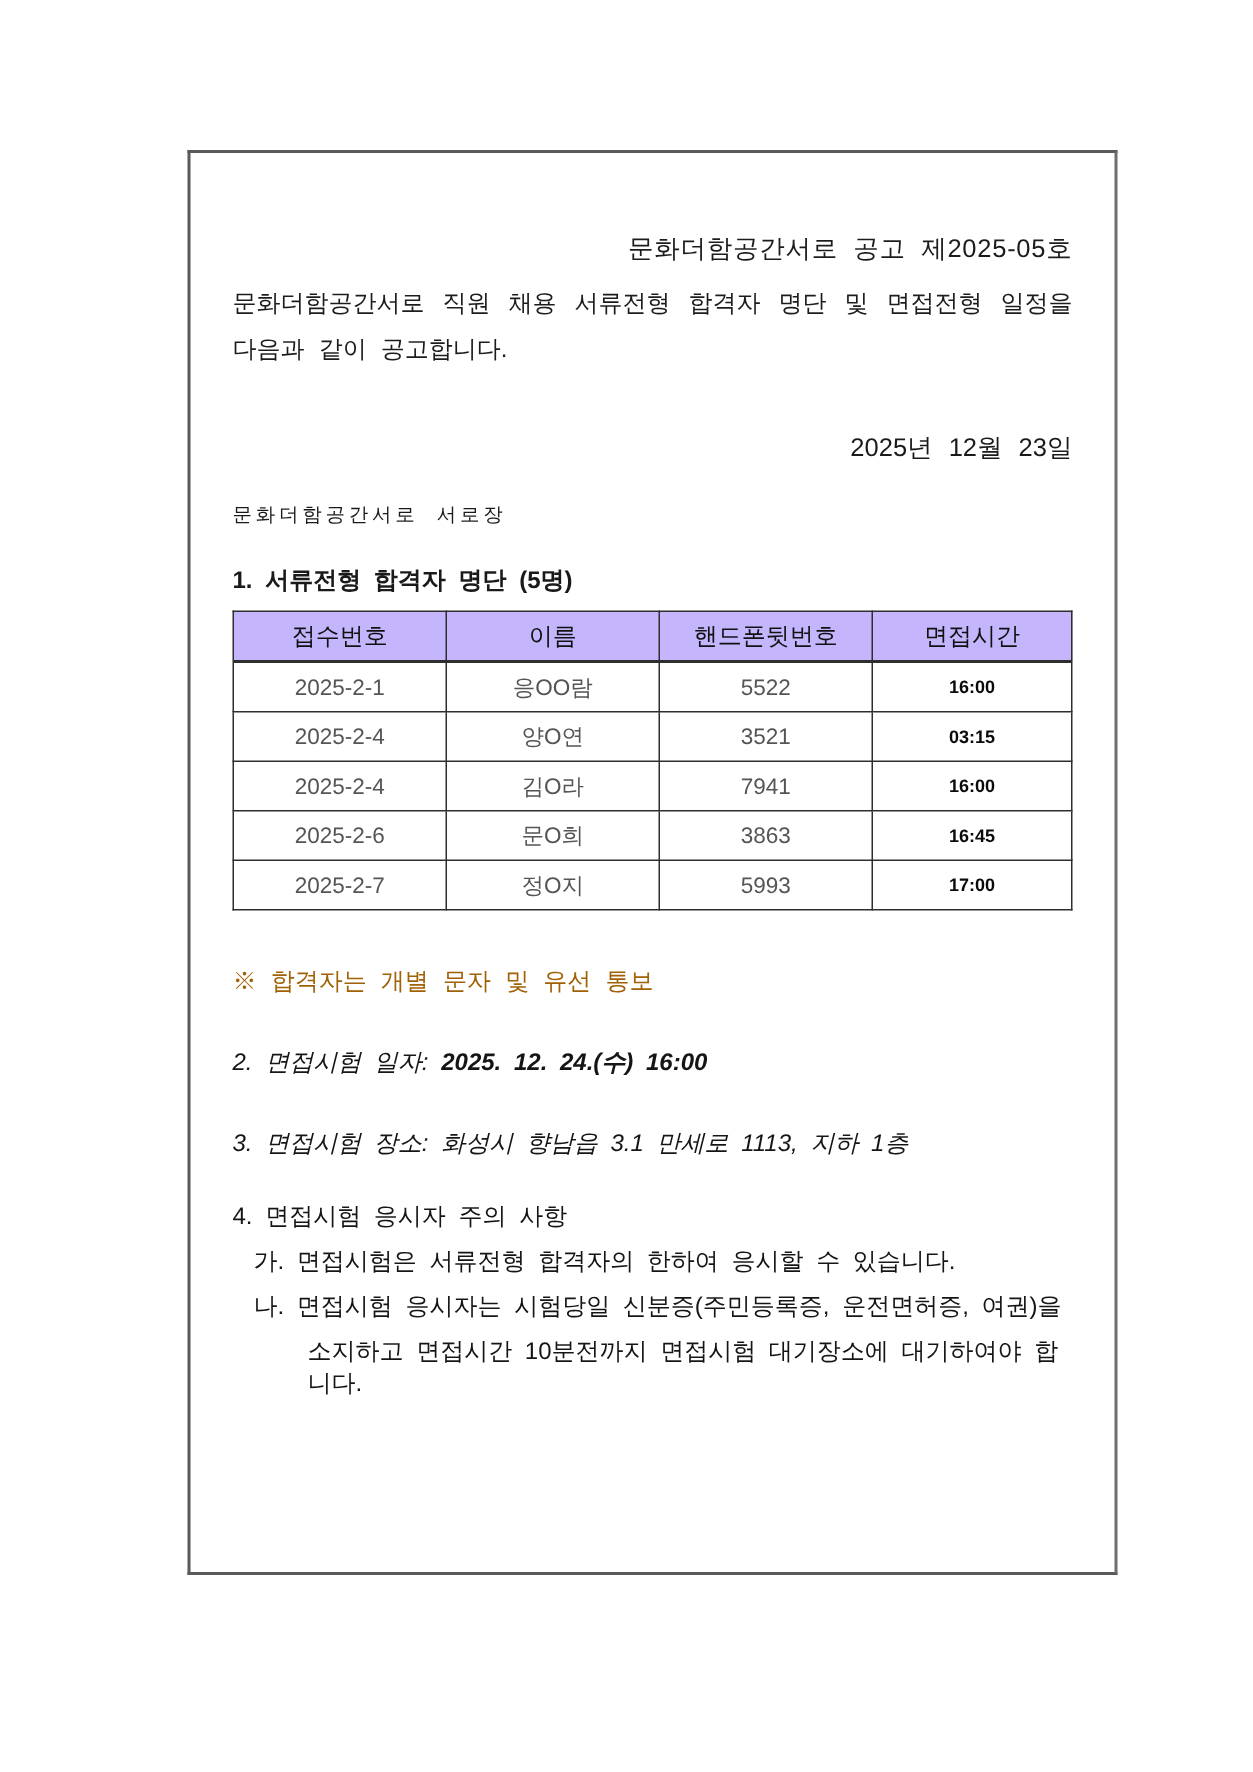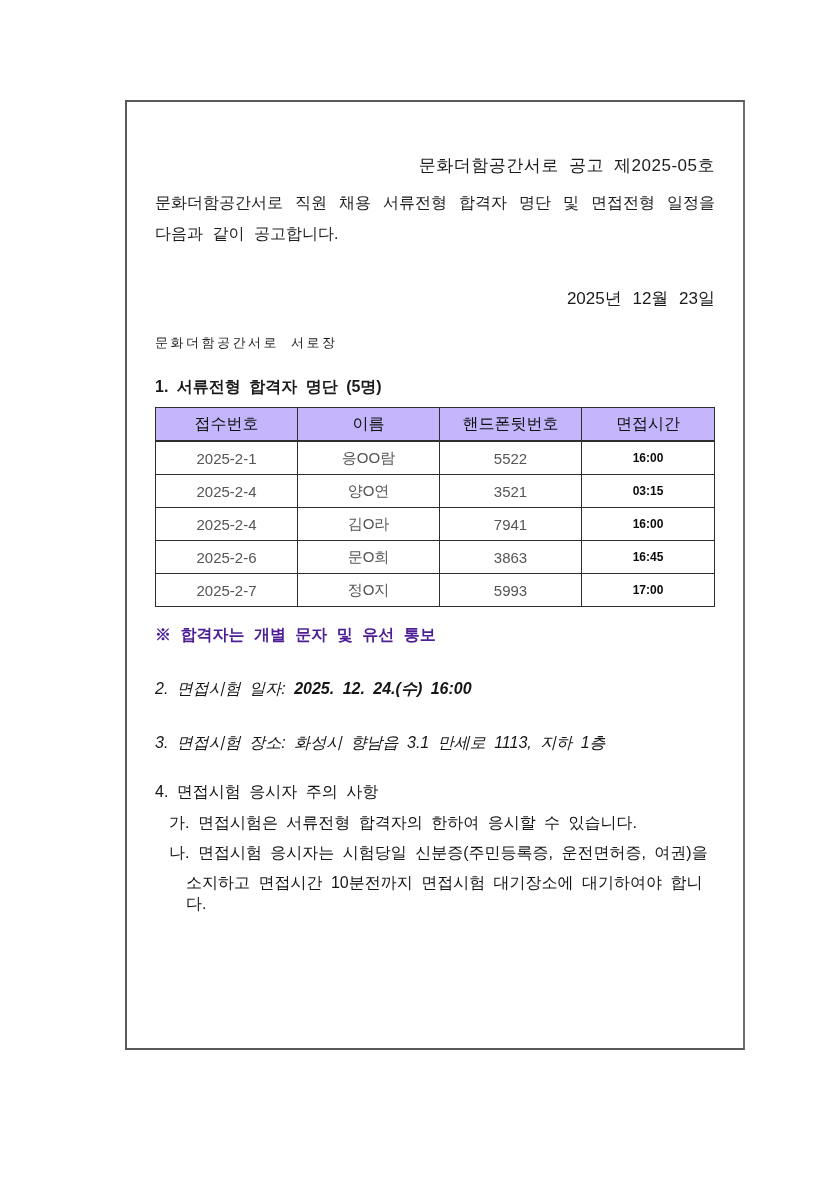--- a/index.html
+++ b/index.html
@@ -97,42 +97,42 @@
     color: #555;
     background: #fff;
     margin-top: 29px;
   }
   table.pass-table td.time-cell {
     font-weight: bold;
     font-size: 12px;
     color: #0a0a0a;
   }
   .note-bold {
-    margin-top: 18px;
-    font-size: 16px;
-    font-weight: bold;
+    margin-top: 37px;
+    font-size: 16px;
+    font-weight: normal;
     word-spacing: 5px;
-    color: #4c1d95;
+    color: #a16207;
   }
   .sec-line {
     margin-top: 33px;
     font-size: 16px;
     word-spacing: 4px;
     color: #151515;
     font-style: italic;
   }
   .sec-line .bold-val { font-weight: bold; }
   .sec4-block { margin-top: 28px; font-size: 16px; color: #151515; }
   .sec4-block .sub {
     margin-top: 9px;
     margin-left: 14px;
     word-spacing: 4px;
     line-height: 21px;
   }
-  .sec4-block .sub2 { margin-left: 31px; }
+  .sec4-block .sub2 { margin-left: 50px; }
   .sec4-heading { word-spacing: 4px; }
 </style>
 </head>
 <body>
 
 <div class="doc-frame">
 
   <div class="issue-no">문화더함공간서로 공고 제2025-05호</div>
 
 

